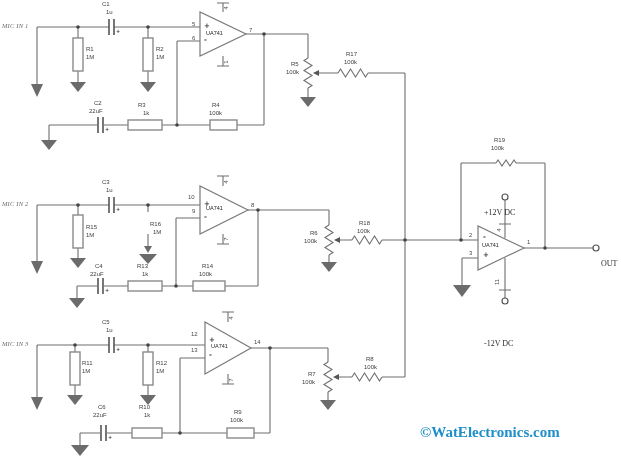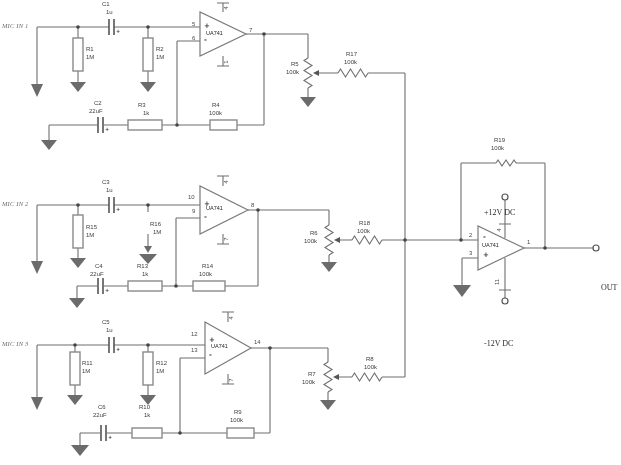--- a/index.html
+++ b/index.html
@@ -231,15 +231,16 @@
   <div class="pwr" style="left:484px;top:177px">+12V DC</div>
   <div class="pwr" style="left:484px;top:308px">-12V DC</div>
   <div class="pin" style="left:469px;top:232px">2</div>
   <div class="pin" style="left:469px;top:250px">3</div>
   <div class="pin" style="left:527px;top:239px">1</div>
   <div class="pin rot" style="left:497px;top:227px">4</div>
   <div class="pin rot" style="left:494px;top:279px">11</div>
   <div class="sym" style="left:483px;top:234px">-</div>
   <div class="sym" style="left:483px;top:252px">+</div>
   <div class="opname" style="left:482px;top:243px">UA741</div>
-  <div class="pwr" style="left:601px;top:252px">OUT</div>
-
+  <div class="pwr" style="left:601px;top:228px">OUT</div>
+
+  <div class="wm">©WatElectronics.com</div>
 </div>
 
 </body></html>

